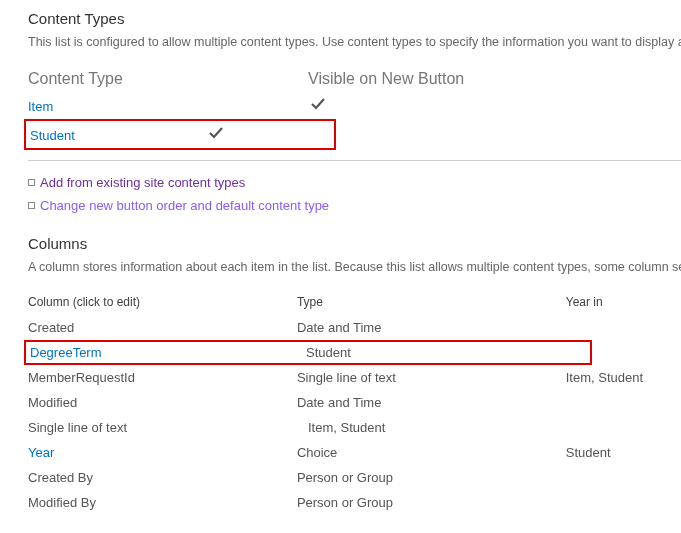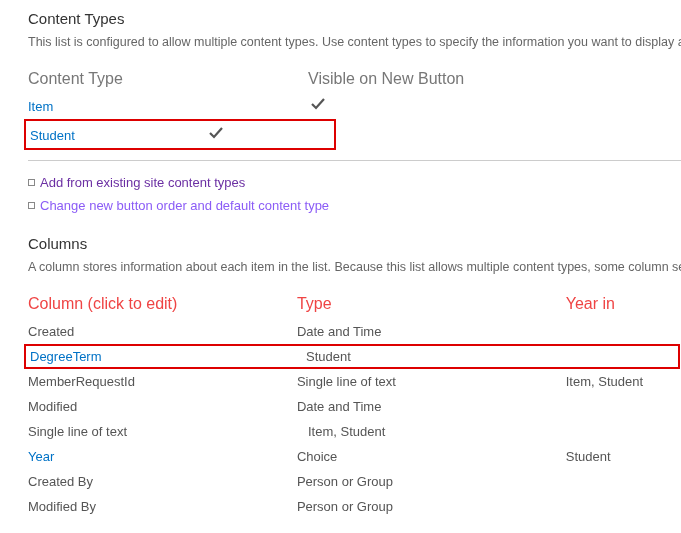--- a/index.html
+++ b/index.html
@@ -69,42 +69,42 @@
   }
   .bullet {
     width: 7px; height: 7px;
     border: 1px solid #888;
     display: inline-block;
   }
   .link-purple { color: #6b2fa3; cursor: pointer; }
   .link-blue { color: #8b5cf6; cursor: pointer; }
   .cols-header {
     display: flex;
-    font-size: 16px;
-    color: #ef4444;
+    font-size: 12px;
+    color: #404040;
     padding: 4px 0 6px 0;
   }
   .c-col1 { width: 280px; }
   .c-col2 { width: 280px; }
   .c-col3 { width: 120px; }
   .cols-row {
     display: flex;
     padding: 5px 0;
     font-size: 13px;
     color: #555;
   }
   .cols-row .c-col1 { color: #555; }
   .cols-row.linked .c-col1 { color: #0072c6; cursor: pointer; }
   .highlight-row {
     border: 2.5px solid #d00;
     margin-left: -4px;
     padding-left: 4px;
     padding-top: 3px;
     padding-bottom: 3px;
-    width: 656px;
+    width: 568px;
   }
 </style>
 </head>
 <body>
 
 <h3 class="section-title">Content Types</h3>
 <div class="section-desc">This list is configured to allow multiple content types. Use content types to specify the information you want to display about an item. The following content types are currently available in this list:</div>
 
 <div class="ct-table">
   <div class="ct-header">

